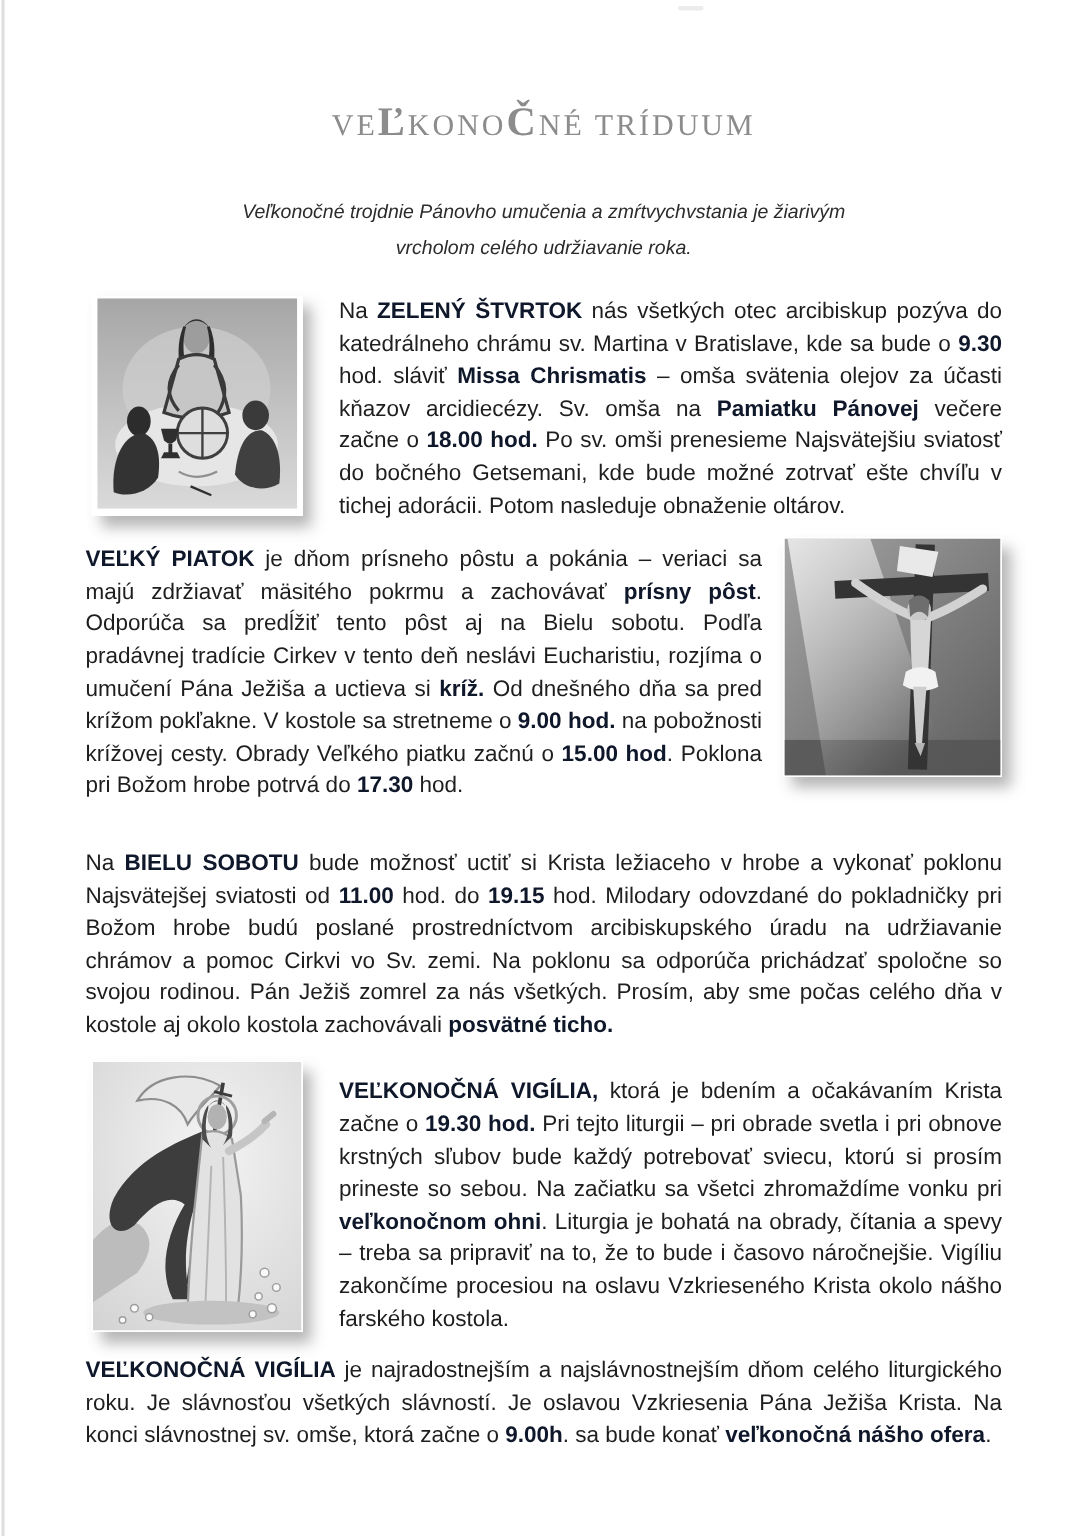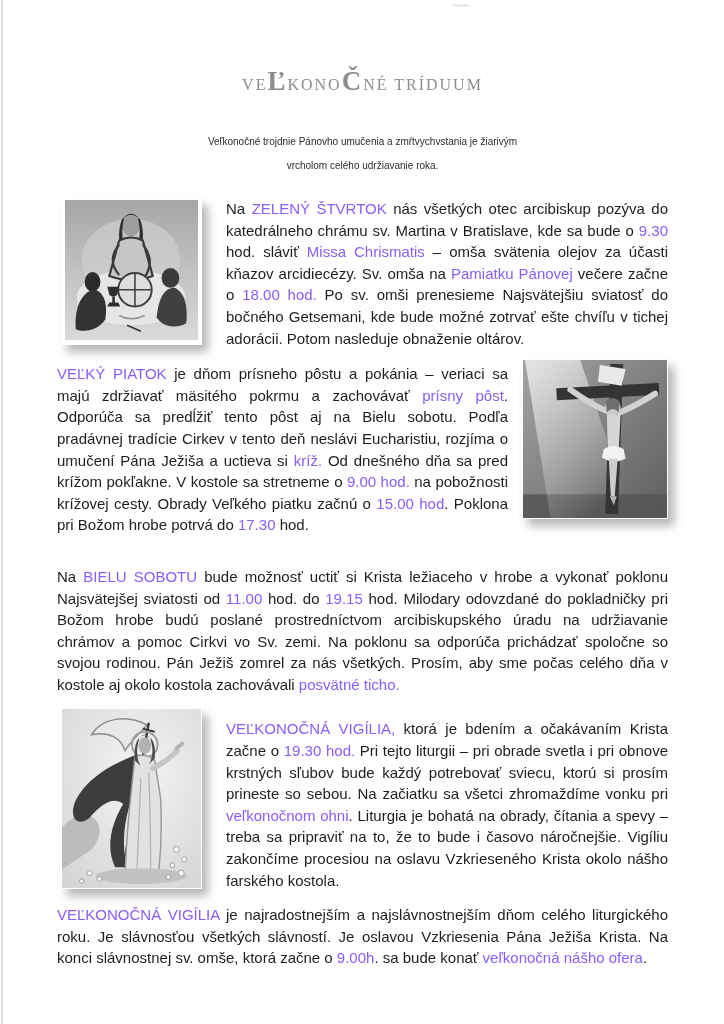--- a/index.html
+++ b/index.html
@@ -18,44 +18,45 @@
 
   .title {
     text-align:center;
     font-family:"Liberation Serif", serif;
     font-weight:400;
     color:#8c8c8c;
     letter-spacing:2px;
     line-height:30px;
     white-space:nowrap;
   }
-  .title .t-sm { font-size:16px; }
+  .title .t-sm { font-size:20px; }
   .title .t-lg { font-size:27px; font-weight:700; }
 
   .intro {
     margin-top:30px;
     text-align:center;
-    font-size:10px;
+    font-style:italic;
+    font-size:13px;
     line-height:24px;
     color:#2b2b2b;
   }
 
   .section { display:flex; align-items:flex-start; }
   #s1 { margin-top:18px; }
   #s2 { margin-top:14px; }
   #s3 { margin-top:30px; }
   #s4 { margin-top:11px; }
   #s5 { margin-top:13px; }
 
   .txt {
     font-size:15px;
     line-height:21.6px;
     text-align:justify;
   }
-  .txt b { font-weight:400; color:#8b5cf6; }
+  .txt b { font-weight:700; color:#0f172a; }
   .section .txt { flex:1 1 auto; }
 
   .illus {
     flex:0 0 auto;
     background:#fff;
     padding:1px;
     box-shadow:6px 7px 9px rgba(90,90,90,0.45);
   }
   .illus svg { display:block; width:100%; height:100%; }
   #s1 .illus { width:141px; height:147px; margin:2px 24px 0 4px; }

